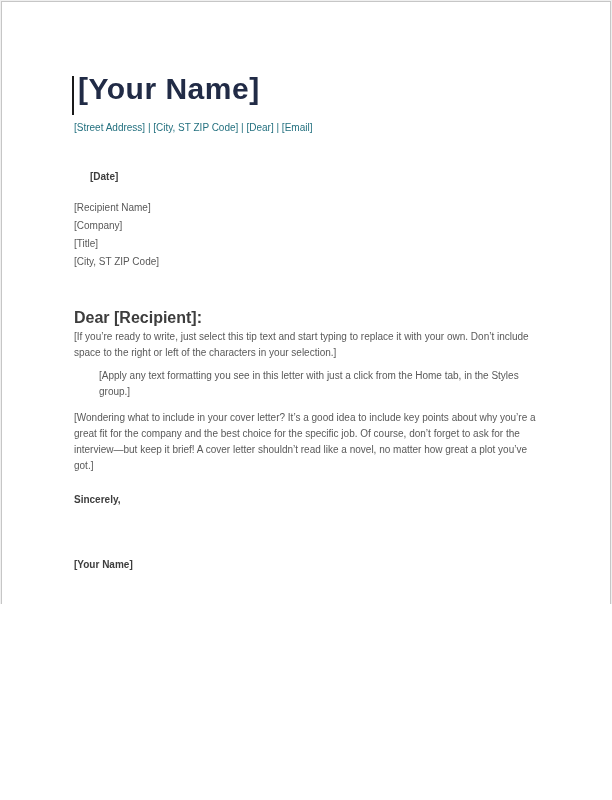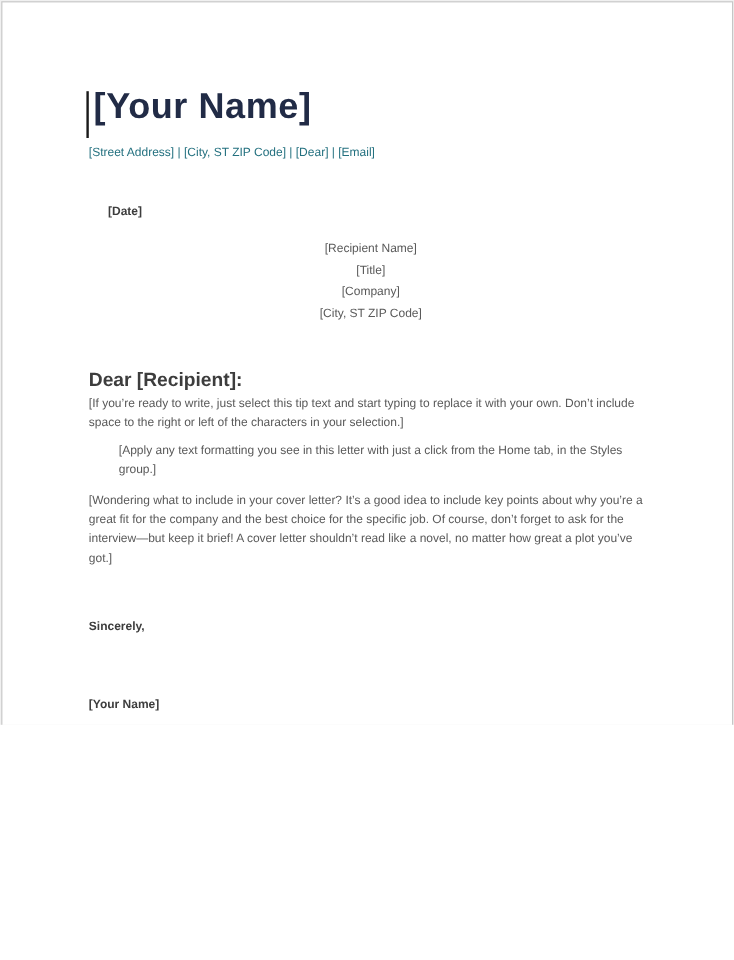--- a/index.html
+++ b/index.html
@@ -68,39 +68,38 @@
     line-height: 16px;
     font-weight: bold;
     color: var(--bold-text);
     padding-left: 16px;
   }
   .recipient {
     margin-top: 14px;
     font-size: 10px;
     line-height: 18px;
     color: var(--body-text);
-    text-align: center;
   }
   .salutation {
     margin-top: 39px;
     font-size: 16px;
     line-height: 16px;
     font-weight: bold;
     color: var(--bold-text);
   }
   .body-para {
     font-size: 10px;
     line-height: 16px;
     color: var(--body-text);
   }
   .p1 { margin-top: 3px; }
   .p2 { margin-top: 7px; padding-left: 25px; }
   .p3 { margin-top: 10px; }
   .closing {
-    margin-top: 41px;
+    margin-top: 18px;
     font-size: 10px;
     line-height: 16px;
     font-weight: bold;
     color: var(--bold-text);
   }
   .signature {
     margin-top: 49px;
     font-size: 10px;
     line-height: 16px;
     font-weight: bold;
@@ -116,22 +115,22 @@
     <div class="content">
 
       <h1 class="name">[Your Name]</h1>
 
       <div class="contact">[Street Address] | [City, ST ZIP Code] | [Dear] | [Email]</div>
 
       <div class="date">[Date]</div>
 
       <div class="recipient">
         <div>[Recipient Name]</div>
+        <div>[Company]</div>
         <div>[Title]</div>
-        <div>[Company]</div>
         <div>[City, ST ZIP Code]</div>
       </div>
 
       <div class="salutation">Dear [Recipient]:</div>
 
       <p class="body-para p1">[If you’re ready to write, just select this tip text and start typing to replace it with your own. Don’t include space to the right or left of the characters in your selection.]</p>
 
       <p class="body-para p2">[Apply any text formatting you see in this letter with just a click from the Home tab, in the Styles group.]</p>
 
       <p class="body-para p3">[Wondering what to include in your cover letter? It’s a good idea to include key points about why you’re a great fit for the company and the best choice for the specific job. Of course, don’t forget to ask for the interview—but keep it brief! A cover letter shouldn’t read like a novel, no matter how great a plot you’ve got.]</p>

